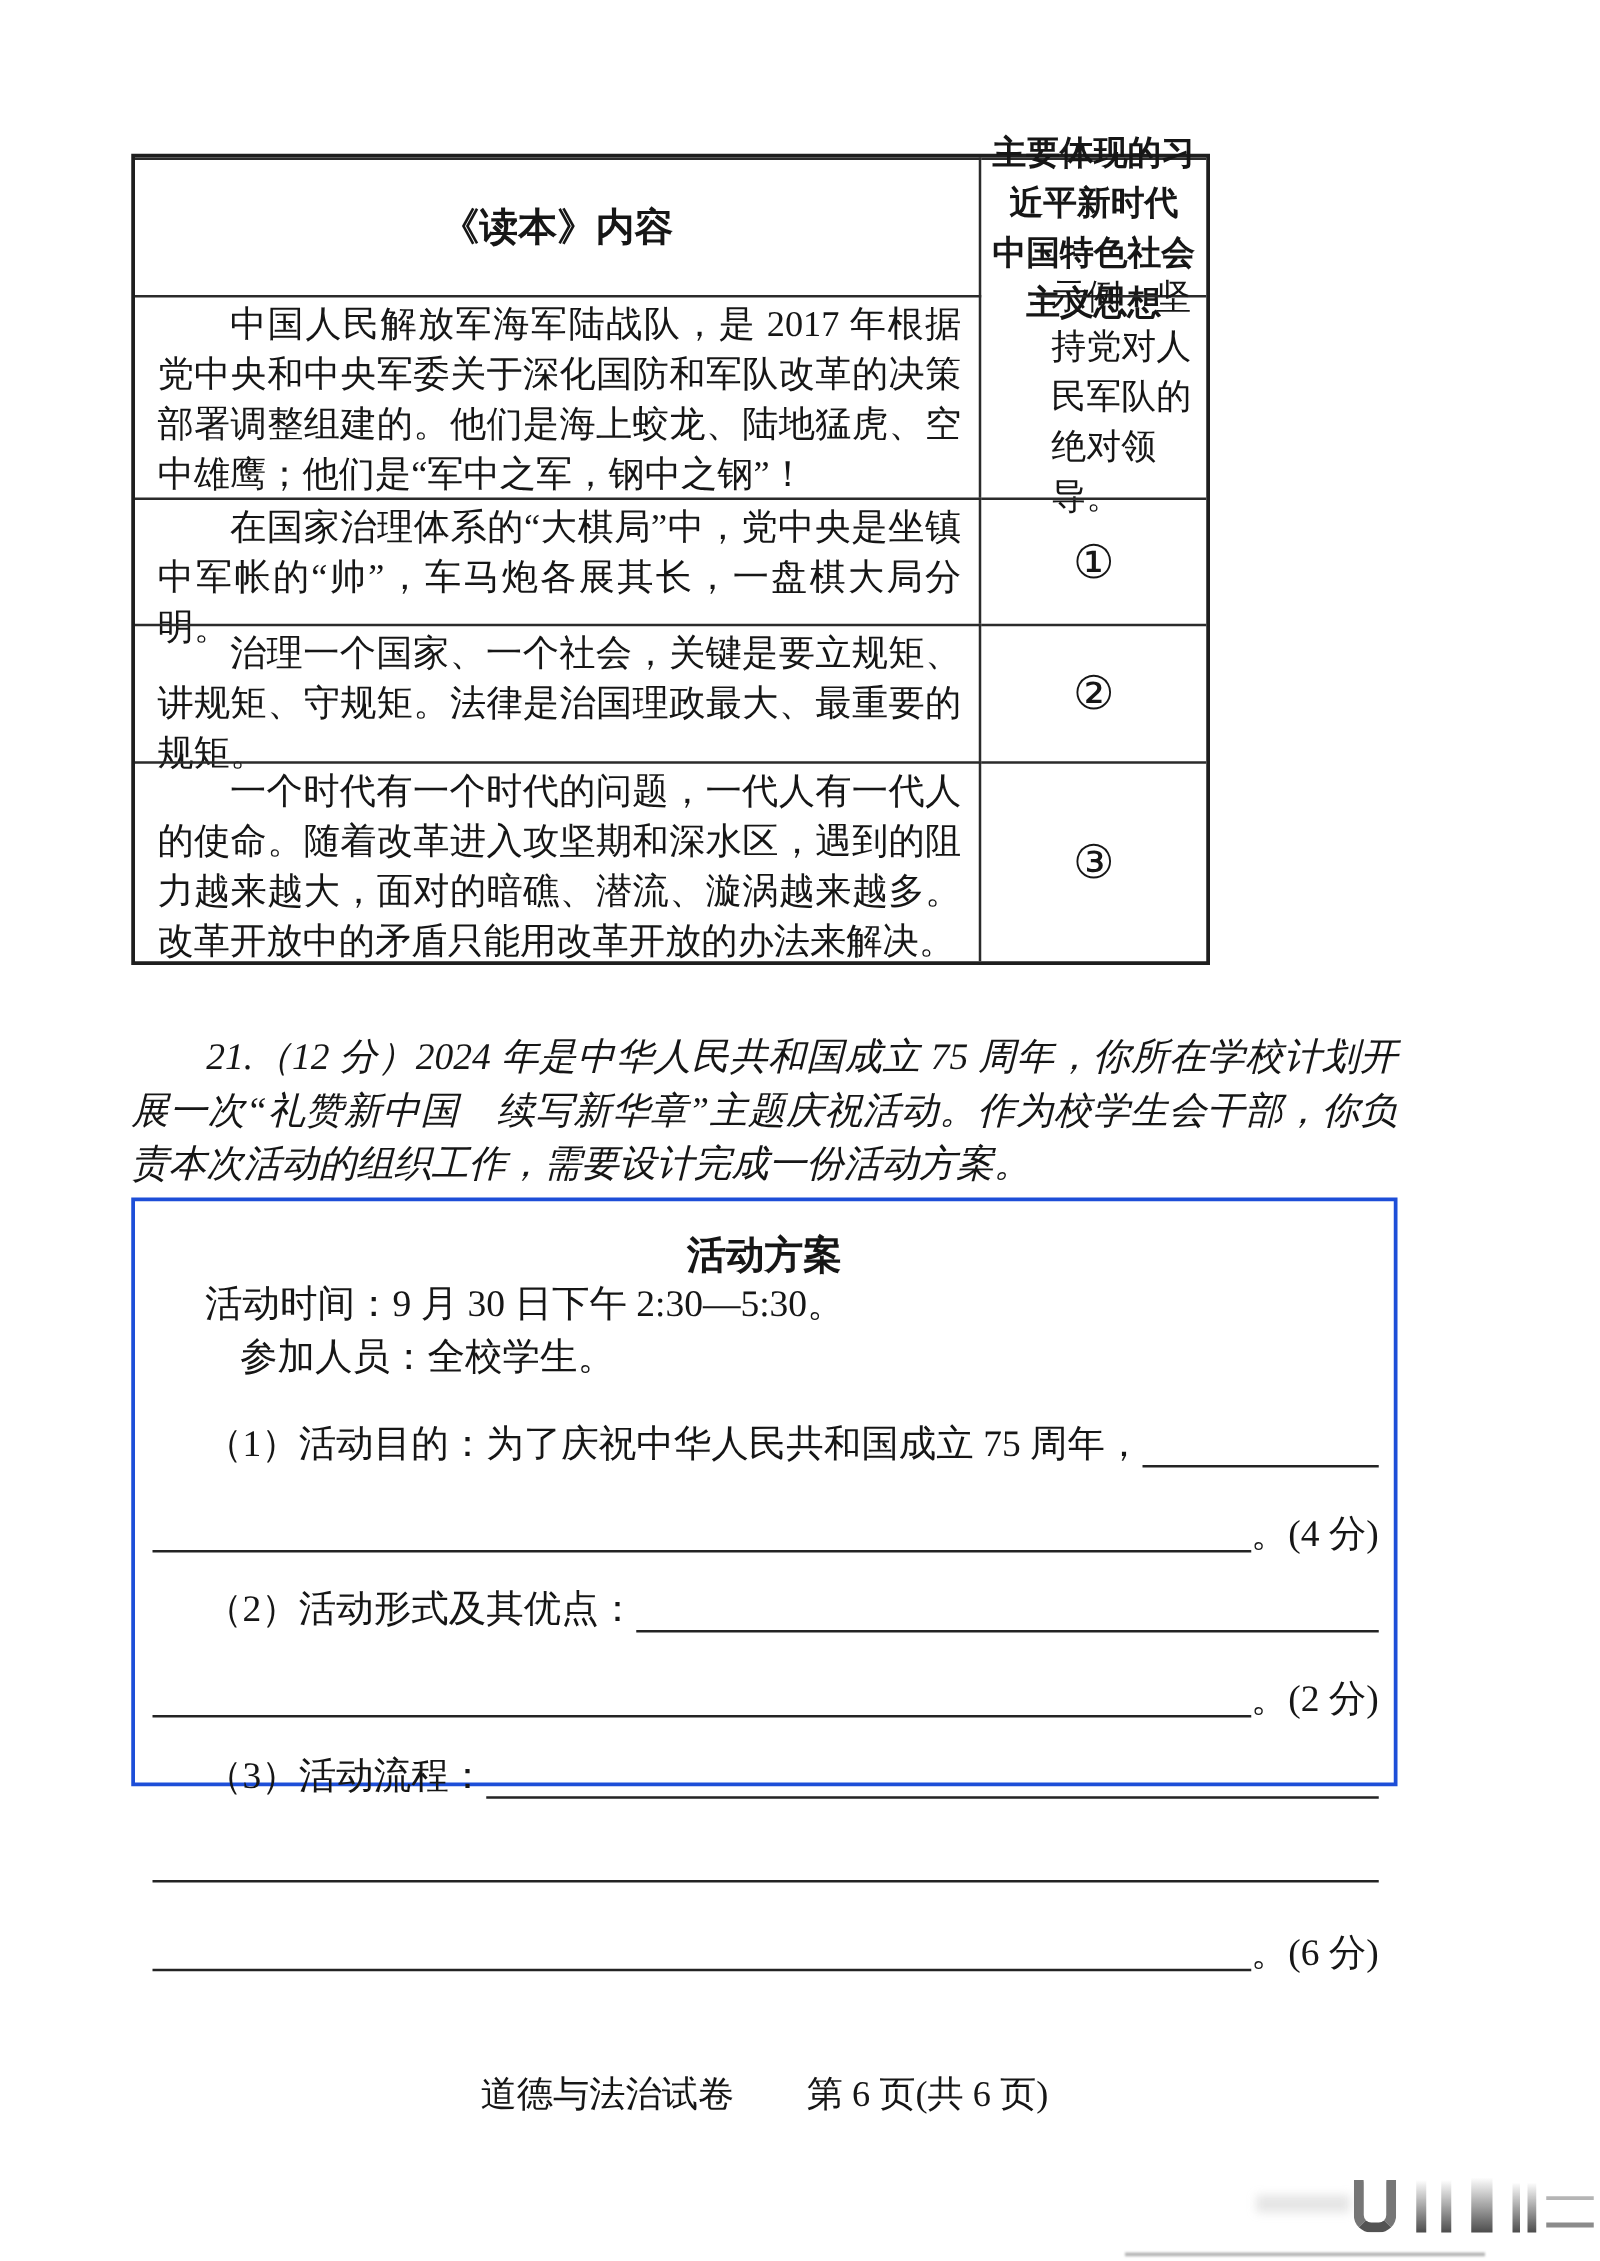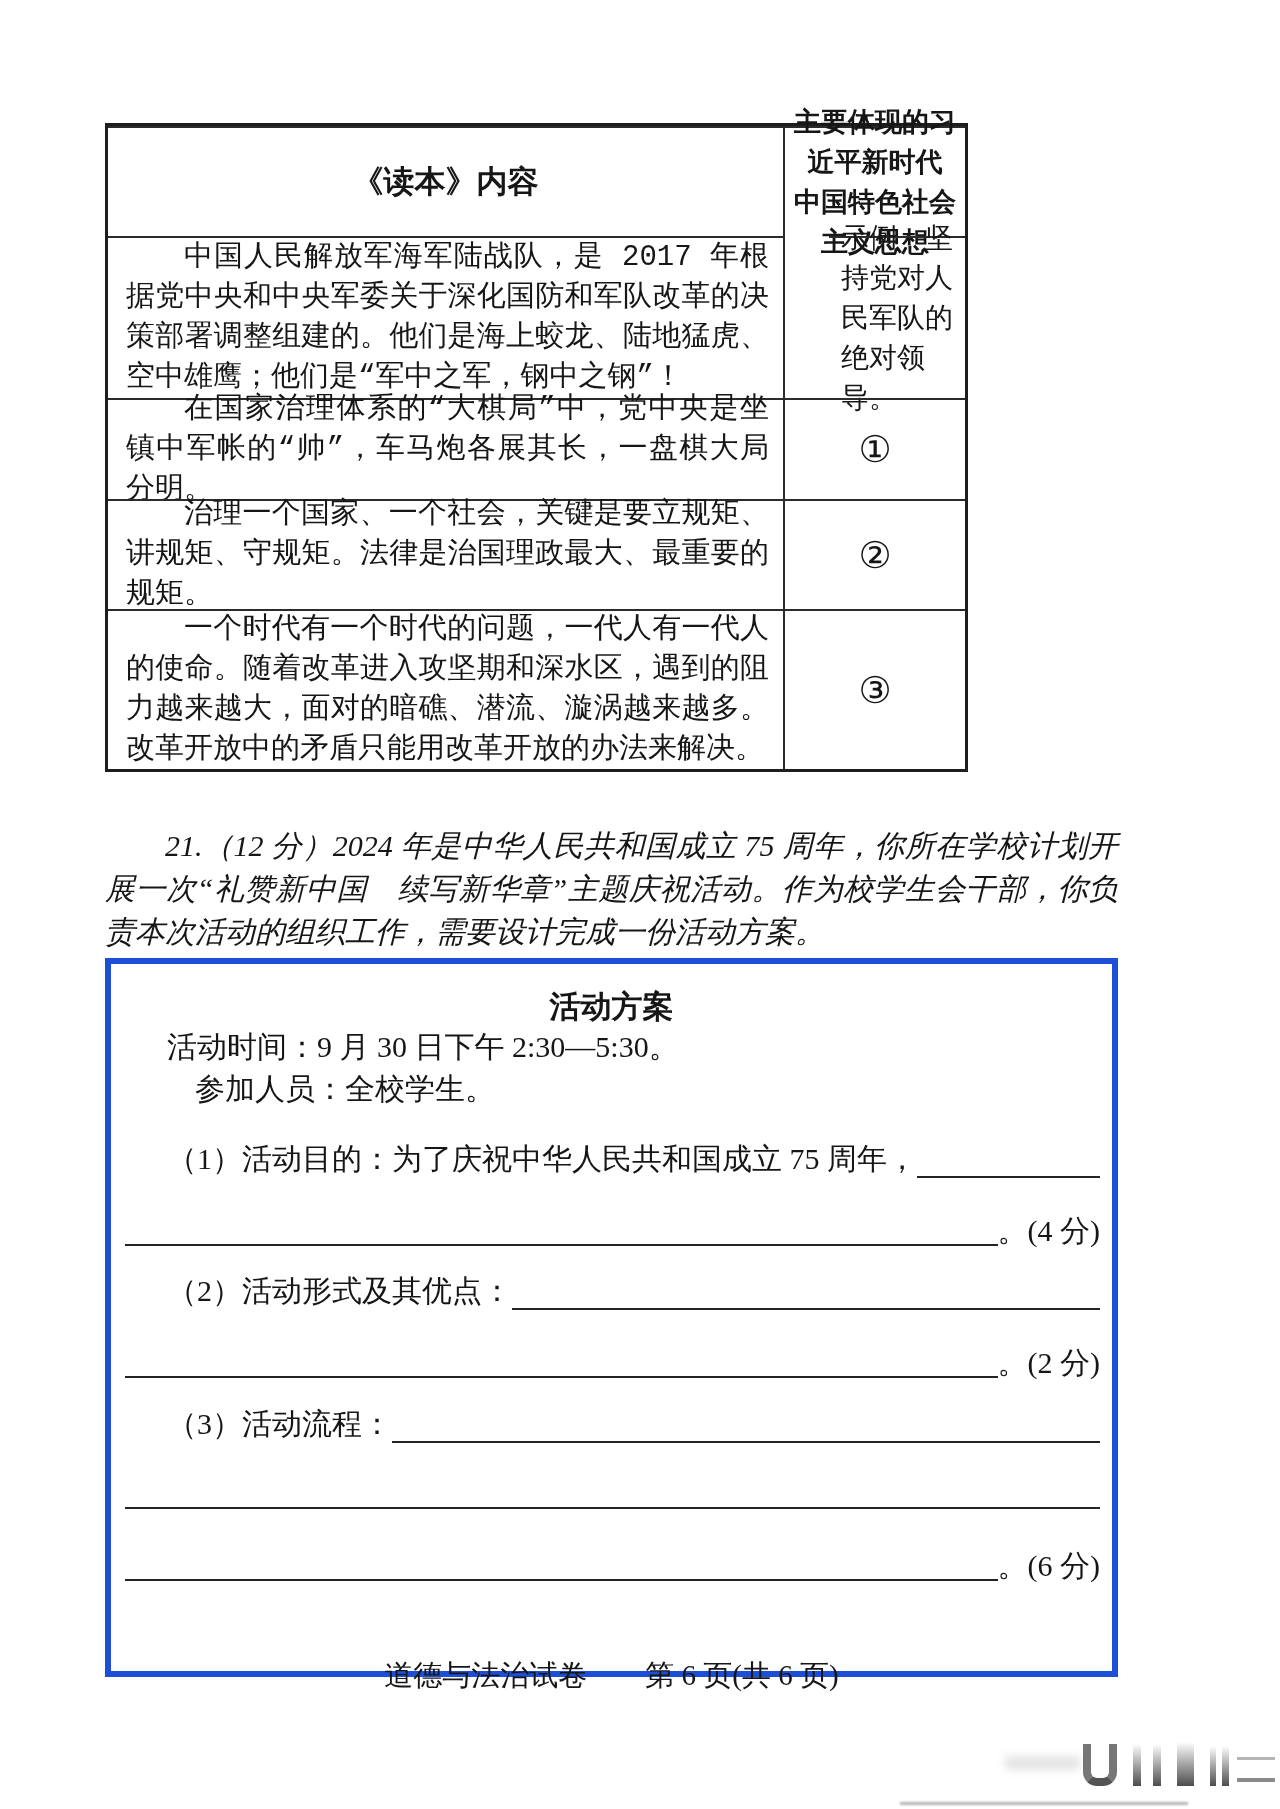--- a/index.html
+++ b/index.html
@@ -18,50 +18,50 @@
     grid-template-columns:677px 1fr;
     grid-template-rows:110px 162px 101px 110px 160px;
     background:#fff;
   }
   .cell{ border-top:2px solid #2b2b2b; }
   .cell.c-left{ border-right:2px solid #2b2b2b; }
   .th{ display:flex; align-items:center; justify-content:center;
        font-family:"Liberation Sans","DejaVu Sans",sans-serif; font-weight:bold; }
   .th.c-left{ font-size:31px; }
   .th.c-right{ font-size:27px; line-height:40px; text-align:center; }
-  .cell.body-left{ display:flex; flex-direction:column; justify-content:center; padding:2px 14px 2px 18px;font-family:Liberation Mono, monospace; }
+  .cell.body-left{ display:flex; flex-direction:column; padding:2px 14px 2px 18px; }
   .cell.body-left p{
     font-size:29px; line-height:40px; text-indent:2em;
     text-align:justify; letter-spacing:0px;
   }
   .cell.c-num{ display:flex; align-items:center; justify-content:center; font-size:37px; }
   .cell.c-example{ display:flex; align-items:center; padding:0 12px;margin-left:44px; }
   .cell.c-example p{ font-size:28px; line-height:40px; text-align:left; }
 
   
   .question{
     position:absolute; left:105px; top:824px; width:1013px;
     font-size:30px; line-height:43px; text-indent:2em; text-align:justify;font-style:italic;
   }
 
   
   .plan{
-    position:absolute; left:105px; top:958px; width:1013px; height:719px;
-    border:6px solid #1d4ed8; background:#fff;
+    position:absolute; left:105px; top:958px; width:1013px; height:471px;
+    border:3px solid #1d4ed8; background:#fff;
   }
   .plan-title{
     position:absolute; top:22px; left:0; right:0; text-align:center;
     font-family:"Liberation Sans","DejaVu Sans",sans-serif;
     font-weight:bold; font-size:31px;
   }
   .plan-line{ position:absolute; left:56px; font-size:30px; line-height:38px; }
   .p-time{ top:64px; }
   .p-people{ top:106px;margin-left:28px; }
   .blank-row{
-    position:absolute; right:12px; display:flex; align-items:flex-end;
+    position:absolute; right:12px; display:flex; align-items:center;
   }
   .blank-row .lbl{ font-size:30px; line-height:38px; white-space:nowrap; }
   .uline{ flex:1; border-bottom:2px solid #242424; height:36px; min-width:60px; }
   .blank-row .score{ font-size:30px; line-height:38px; white-space:nowrap; transform:translateY(4px); }
   .r-item1{ top:176px; left:56px; }
   .r-cont1{ top:244px; left:14px; }
   .r-item2{ top:308px; left:56px; }
   .r-cont2{ top:376px; left:14px; }
   .r-item3{ top:441px; left:56px; }
   .r-line3a{ top:509px; left:14px; }

